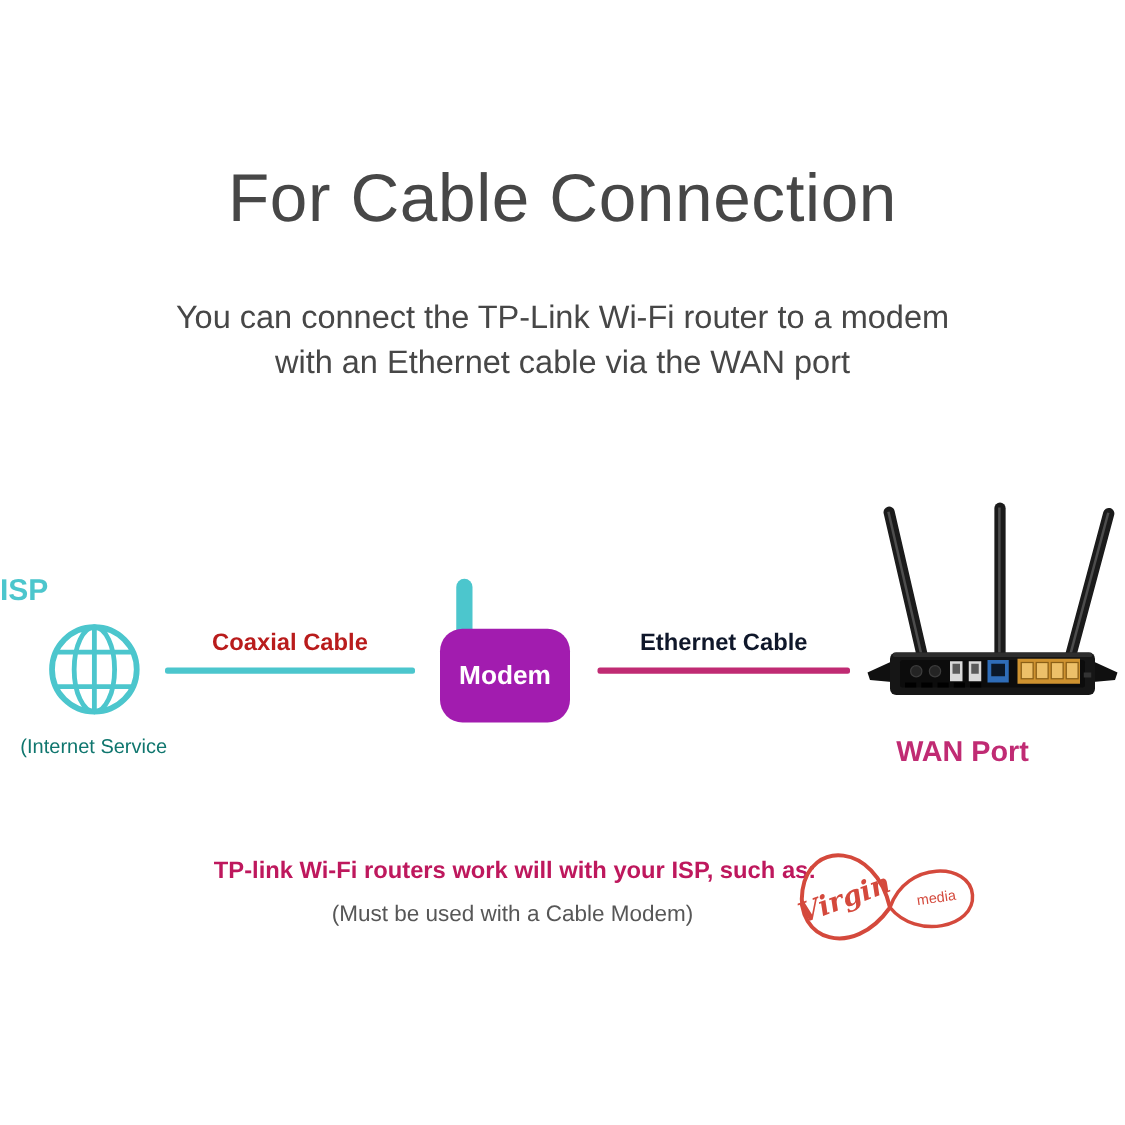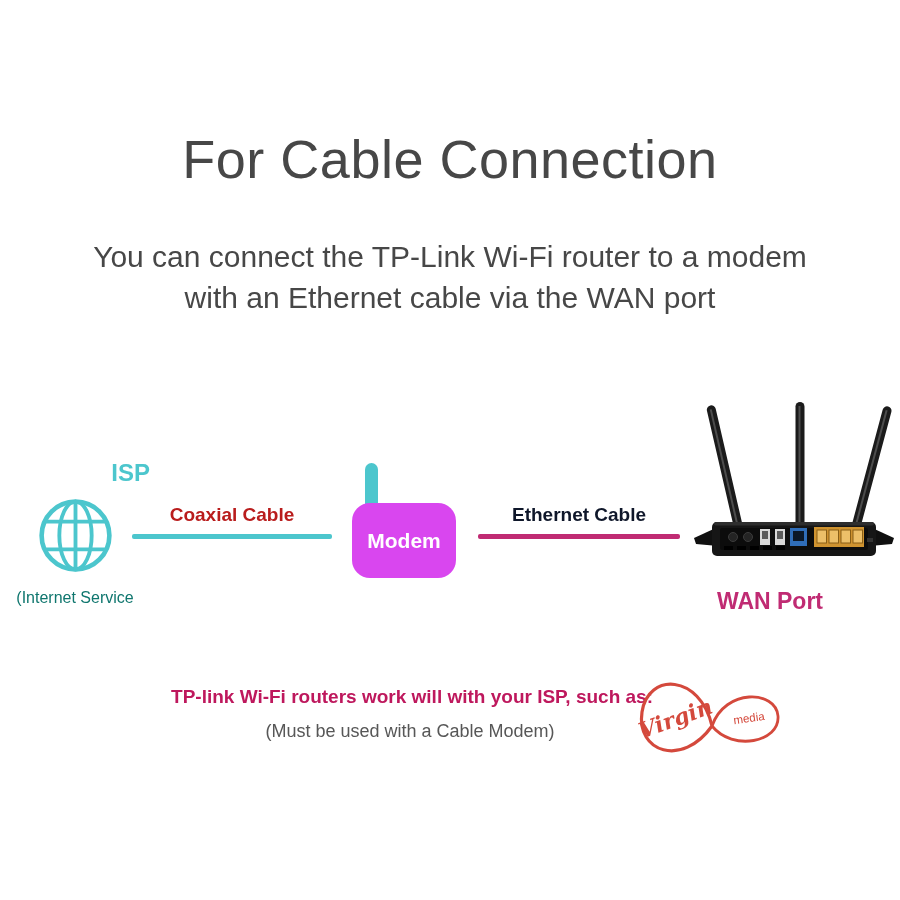--- a/index.html
+++ b/index.html
@@ -11,26 +11,26 @@
   }
 
   
   .title {
     position:absolute; top:128px; left:0; width:100%;
     text-align:center; font-size:54px; font-weight:500;
     color:#474747; letter-spacing:0.5px;
   }
   .subtitle {
     position:absolute; top:236px; left:0; width:100%;
-    text-align:center; font-size:30px; color:#474747; line-height:1.38;
+    text-align:center; font-size:26px; color:#474747; line-height:1.38;
   }
 
   .isp-label {
     position:absolute; left:0px; top:459px; width:150px;
-    text-align:right; font-size:24px; font-weight:bold; color:#4cc6cd;
+    text-align:left; font-size:24px; font-weight:bold; color:#4cc6cd;
   }
   .globe { position:absolute; left:37px; top:497px; width:77px; height:77px; }
   .isp-sub {
     position:absolute; left:0px; top:584px; width:150px;
     text-align:center; font-size:16px; line-height:1.7; color:#0f766e;
   }
 
   .coax-label {
     position:absolute; left:132px; top:504px; width:200px;
     text-align:center; font-size:19px; font-weight:bold; color:#b91c1c;
@@ -39,21 +39,21 @@
     position:absolute; left:132px; top:534px; width:200px; height:5px;
     background:#4cc6cd; border-radius:2px;
   }
 
   .modem-antenna {
     position:absolute; left:365px; top:463px; width:13px; height:55px;
     background:#4cc6cd; border-radius:7px 7px 0 0;
   }
   .modem-body {
     position:absolute; left:352px; top:503px; width:104px; height:75px;
-    background:#d946ef; border-radius:18px;
+    background:#a21caf; border-radius:18px;
     display:flex; align-items:center; justify-content:center;
   }
   .modem-body span { color:#ffffff; font-size:21px; font-weight:bold; }
 
   .eth-label {
     position:absolute; left:478px; top:504px; width:202px;
     text-align:center; font-size:19px; font-weight:bold; color:#0f172a;
   }
   .eth-line {
     position:absolute; left:478px; top:534px; width:202px; height:5px;

